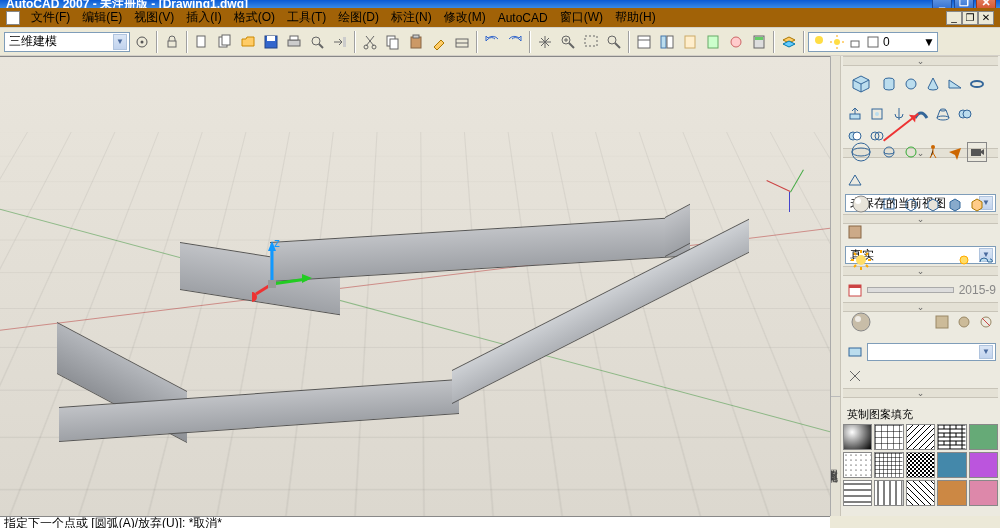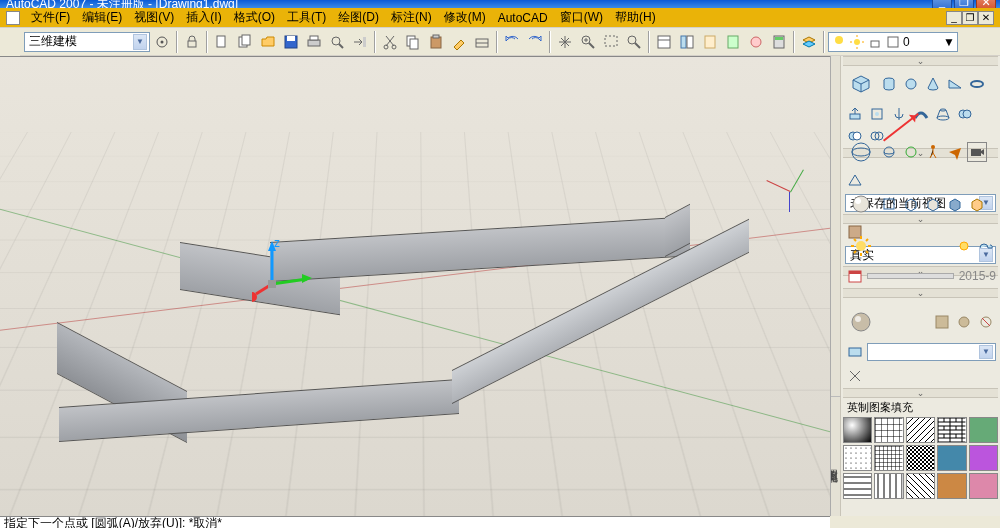--- a/index.html
+++ b/index.html
@@ -1,29 +1,29 @@
 <!DOCTYPE html>
 <html><head>
 <meta charset="utf-8">
 <style>
 * { margin: 0; padding: 0; box-sizing: border-box; font-family: "Microsoft YaHei", SimSun, Arial, sans-serif; font-size: 12px; }
 body { background: #ece9d8; width: 1000px; height: 528px; overflow: hidden; }
 
-.titlebar { height: 8px; background: linear-gradient(to bottom, #0a5ad6, #3a8ae6); color: #fff; padding-left: 6px; line-height: 8px; overflow: hidden; position: relative; }
+.titlebar { height: 8px; background: linear-gradient(to bottom, #0a5ad6, #3a8ae6); color: #fff; padding-left: 6px; line-height: 8px; overflow: hidden; position: relative; font-weight: bold; }
 .titlebar .winbtns { position: absolute; right: 4px; top: -6px; display: flex; gap: 2px; }
 .titlebar .winbtn { width: 20px; height: 18px; background: linear-gradient(to bottom,#6fa1e6,#2b6ad0); border: 1px solid #1a4a9e; border-radius: 2px; color:#fff; text-align:center; line-height:14px; font-size:11px; }
 .titlebar .winbtn.close { background: linear-gradient(to bottom,#e98a6a,#d0502b); border-color:#9e3a1a; }
 
-.menubar { height: 20px; background: #eab308; display: flex; align-items: center; padding: 0 6px; gap: 2px; border-bottom: 1px solid #d4d0c8; }
+.menubar { height: 20px; background: #a16207; display: flex; align-items: center; padding: 0 6px; gap: 2px; border-bottom: 1px solid #d4d0c8; }
 .menubar .docicon { width: 14px; height: 14px; background: #fff; border: 1px solid #888; display: inline-block; margin-right: 4px; }
 .menubar span.item { padding: 1px 5px; cursor: default; }
 .menubar .mdi { margin-left: auto; display:flex; gap:0; }
 .menubar .mdi div { width:16px; height:14px; background:#ece9d8; border:1px solid #888; text-align:center; line-height:12px; font-size:10px; }
 
-.toolbar { height: 28px; background: #ece9d8; display: flex; align-items: center; padding: 0 4px; gap: 1px; border-bottom: 1px solid #d4d0c8; position: relative; margin-left: 20px; }
+.toolbar { height: 28px; background: #ece9d8; display: flex; align-items: center; padding: 0 4px; gap: 1px; border-bottom: 1px solid #d4d0c8; position: relative; }
 .tool-sep { width: 2px; height: 22px; border-left: 1px solid #a0a0a0; border-right: 1px solid #fff; margin: 0 2px; }
 .tbtn { width: 22px; height: 22px; border: 1px solid transparent; display:flex; align-items:center; justify-content:center; cursor: default; border-radius:2px; }
 .select-ws { width: 126px; height: 20px; border: 1px solid #7f9db9; background:#fff; display:flex; align-items:center; justify-content:space-between; padding:0 2px 0 4px; }
 .select-ws .arrow { width:14px; height:16px; background:linear-gradient(#dbe6f5,#c1d3ee); border:1px solid #b0c4de; text-align:center; line-height:14px; font-size:8px; color:#4a6a9e; }
 .layer-combo { flex: 0 0 130px; height:20px; border:1px solid #7f9db9; background:#fff; display:flex; align-items:center; padding:0 2px; gap:2px; }
 
 .workspace { position: absolute; top: 56px; left: 0; right: 170px; bottom: 12px; display:flex; }
 .viewport { flex: 1; position: relative; background: linear-gradient(to bottom, #e9e5dc, #dcd8cf); overflow:hidden; border-top:1px solid #888; }
 .viewport .grid { position:absolute; inset:0; background-image:
   linear-gradient(to right, rgba(0,0,0,0.06) 1px, transparent 1px),
@@ -508,21 +508,21 @@
     </div>
     <div class="row">
       <div class="combo">
         <span>真实</span>
         <span class="arrow">▼</span>
       </div>
     </div>
     <div class="pane-expander" style="position:relative"></div>
   </div>
 
-  <div class="panel" style="top:172px;">
+  <div class="panel" style="top:186px;">
     <div class="row">
       <div class="ibtn big">
           <svg width="24" height="24" viewBox="0 0 24 24">
             <circle cx="12" cy="12" r="5" fill="#fd6"></circle>
             <g stroke="#fa0" stroke-width="2">
               <line x1="12" y1="2" x2="12" y2="5"></line>
               <line x1="12" y1="19" x2="12" y2="22"></line>
               <line x1="2" y1="12" x2="5" y2="12"></line>
               <line x1="19" y1="12" x2="22" y2="12"></line>
               <line x1="5" y1="5" x2="7" y2="7"></line>
@@ -599,21 +599,21 @@
           <svg class="tiny" viewBox="0 0 16 16">
             <line x1="3" y1="3" x2="13" y2="13" stroke="#666"></line>
             <line x1="13" y1="3" x2="3" y2="13" stroke="#666"></line>
           </svg>
         </div>
     </div>
     <div class="pane-expander" style="position:relative"></div>
   </div>
 
   <div class="side-strip bottom-label"><span>图案填充</span></div>
-  <div class="panel" style="top:342px;">
+  <div class="panel" style="top:349px;">
     <div style="padding:2px 4px; font-size:11px;">英制图案填充</div>
     <div class="hatch-grid">
       <div class="hatch" style="background:radial-gradient(circle at 30% 30%,#fff,#000)"></div>
       <div class="hatch"><svg width="100%" height="100%">
             <pattern id="p1" width="6" height="6" patternUnits="userSpaceOnUse">
               <path d="M0 0h6M0 0v6" stroke="#000"></path>
             </pattern>
             <rect width="100%" height="100%" fill="url(#p1)"></rect>
           </svg></div>
       <div class="hatch"><svg width="100%" height="100%">

